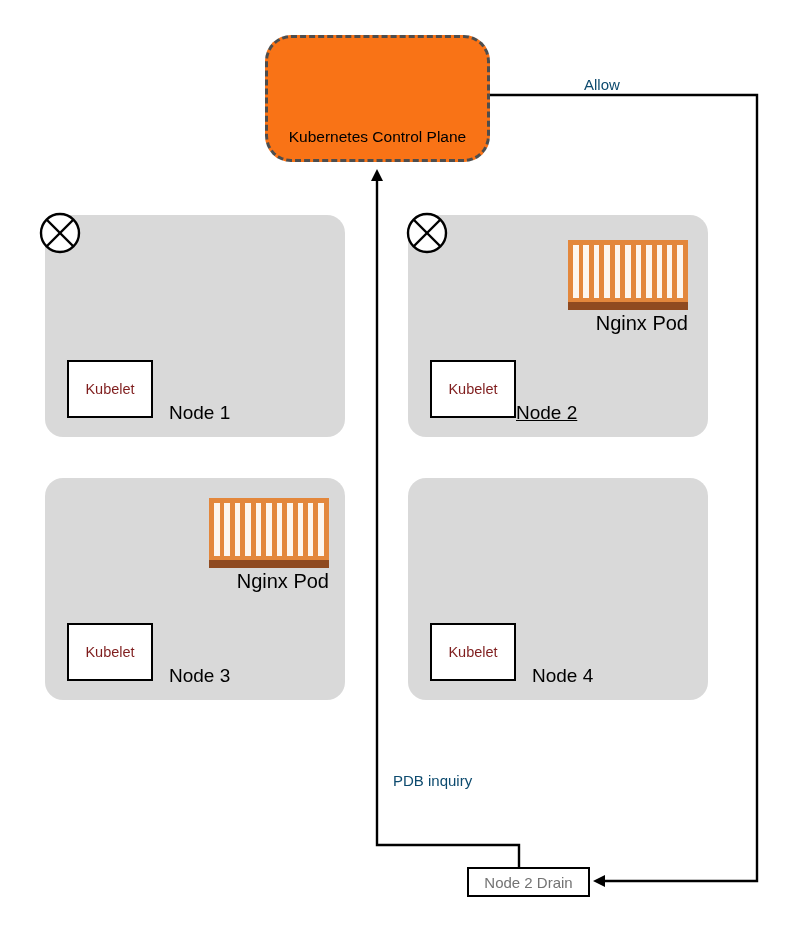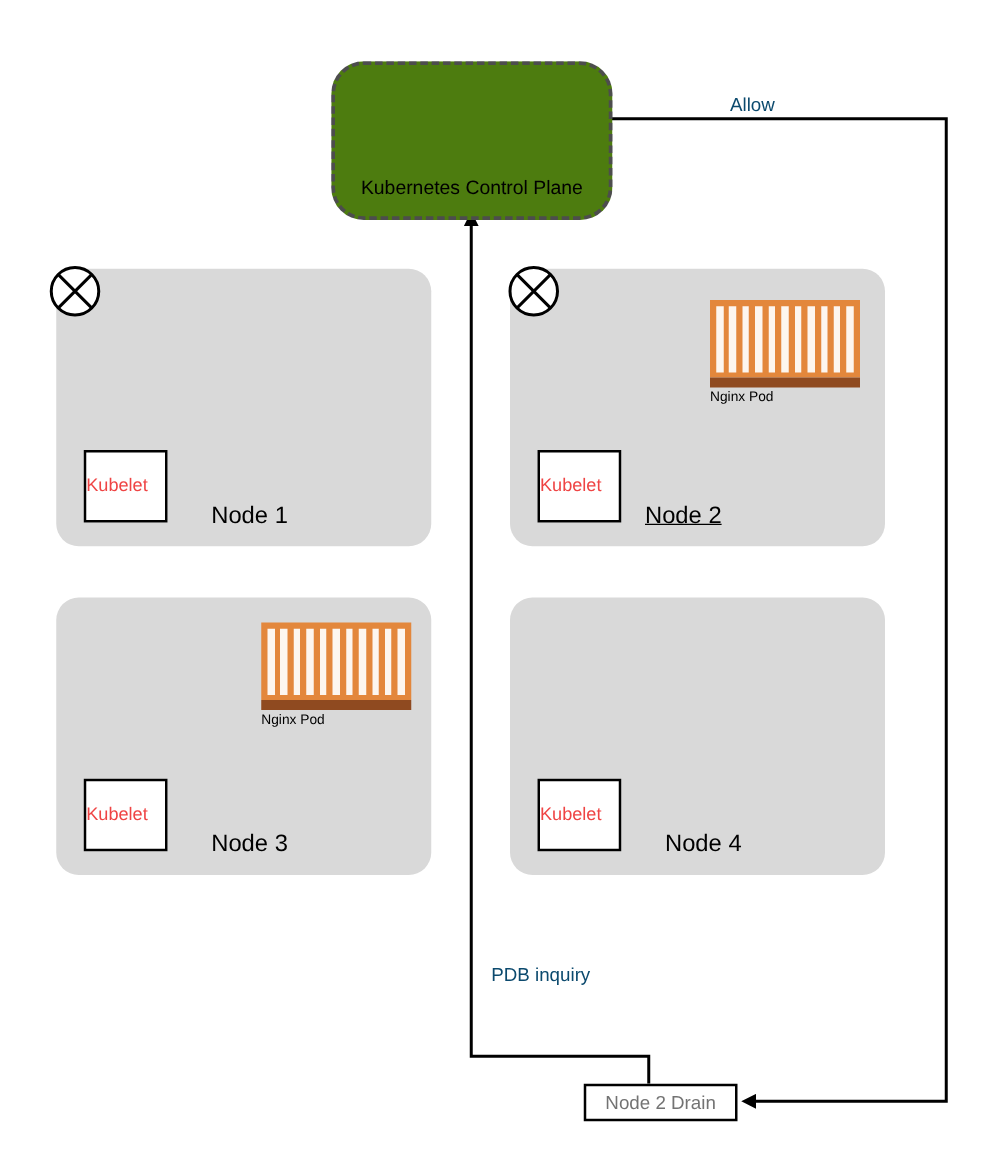--- a/index.html
+++ b/index.html
@@ -25,26 +25,26 @@
     top: 0;
     width: 798px;
     height: 935px;
     pointer-events: none;
   }
 
   
   .control-plane {
     position: absolute;
     left: 265px;
-    top: 49px;
+    top: 35px;
     width: 225px;
     height: 127px;
     border: 3px dashed #4d4d4d;
     border-radius: 26px;
-    background: #4d7c0f;
+    background: #f97316;
     box-sizing: border-box;
   }
   .control-plane-label {
     position: absolute;
     left: 0;
     right: 0;
     bottom: 14px;
     text-align: center;
     font-size: 15.5px;
     color: #000000;
@@ -58,30 +58,30 @@
     border-radius: 18px;
   }
   .node-label {
     position: absolute;
     font-size: 19px;
     color: #000000;
     white-space: nowrap;
   }
   .kubelet {
     position: absolute;
-    width: 67px;
+    width: 86px;
     height: 58px;
     background: #ffffff;
     border: 2.5px solid #000000;
     box-sizing: border-box;
     display: flex;
     align-items: center;
-    justify-content: flex-start;
+    justify-content: center;
     font-size: 14.5px;
-    color: #ef4444;
+    color: #7f1d1d;
   }
 
   
   .cross-circle {
     position: absolute;
     width: 42px;
     height: 42px;
   }
 
   
@@ -113,22 +113,22 @@
     top: 62px;
     width: 120px;
     height: 8px;
     background: #8f4a20;
   }
   .pod-label {
     position: absolute;
     top: 72px;
     left: 0;
     width: 120px;
-    text-align: left;
-    font-size: 11px;
+    text-align: right;
+    font-size: 20px;
     color: #000000;
     white-space: nowrap;
   }
 
   
   .edge-label {
     position: absolute;
     font-size: 15px;
     color: #0c4a6e;
     white-space: nowrap;

